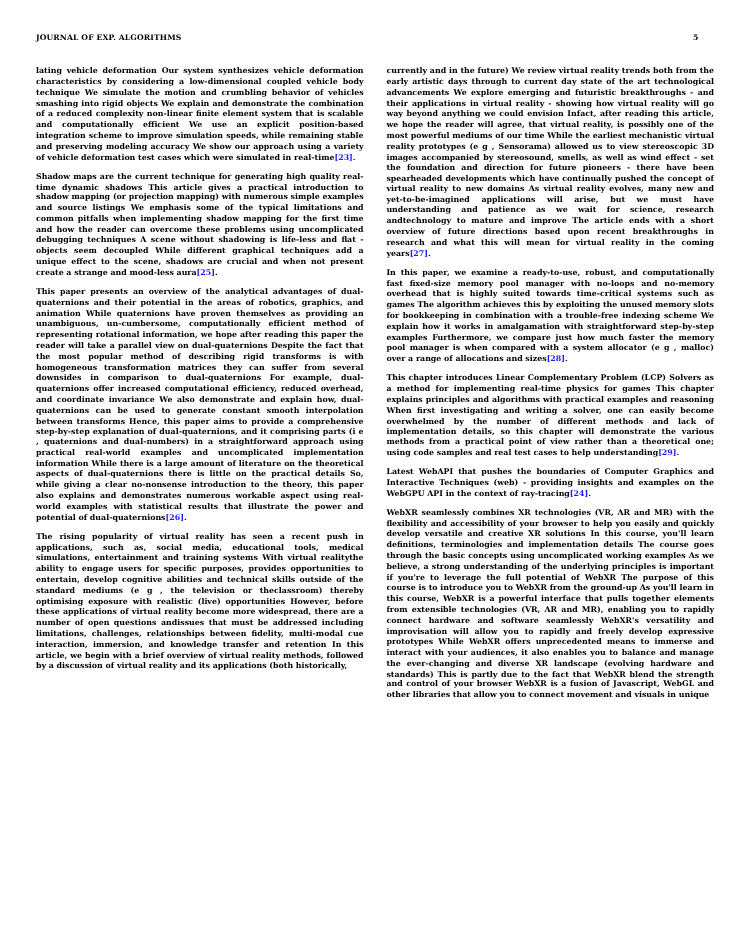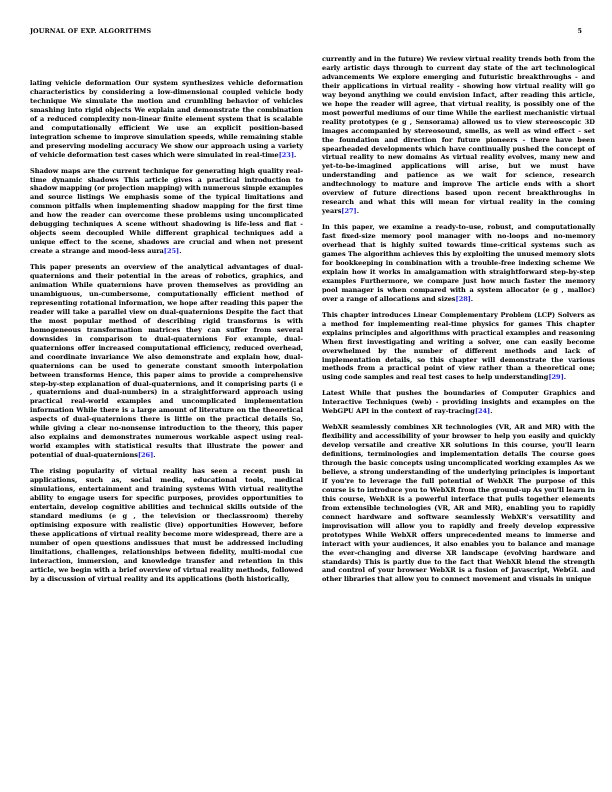--- a/index.html
+++ b/index.html
@@ -4,21 +4,21 @@
 <style>
   html, body { margin: 0; padding: 0; background: #ffffff; }
   body { width: 612px; height: 792px; position: relative; overflow: hidden; }
   .header { position: absolute; top: 27px; left: 30px; right: 30px; height: 12px;
     font-family: "DejaVu Serif", serif; font-size: 6.4px; font-weight: bold; color: #000; letter-spacing: 0.1px; }
   .header .journal { position: absolute; left: 0; top: 0; }
   .header .page-num { position: absolute; right: 0; top: 0; }
   .col { position: absolute; top: 55px; width: 273px;
     font-family: "DejaVu Serif", serif; font-size: 6.55px; line-height: 8.95px;
     color: #000; font-weight: bold; text-align: justify; hyphens: auto; }
-  .col.left { left: 30px; margin-top: 24px; }
+  .col.left { left: 30px; }
   .col.right { left: 322px; }
   .col p { margin: 0 0 7px 0; }
   .cite { color: #1a1aff; }
 </style>
 </head>
 <body>
 
 <div class="header">
   <span class="journal">JOURNAL OF EXP. ALGORITHMS</span>
   <span class="page-num">5</span>
@@ -28,15 +28,15 @@
   <p><span>lating vehicle deformation Our system synthesizes vehicle deformation characteristics by considering a low-dimensional coupled vehicle body technique We simulate the motion and crumbling behavior of vehicles smashing into rigid objects We explain and demonstrate the combination of a reduced complexity non-linear finite element system that is scalable and computationally efficient We use an explicit position-based integration scheme to improve simulation speeds, while remaining stable and preserving modeling accuracy We show our approach using a variety of vehicle deformation test cases which were simulated in real-time</span><a class="cite">[23]</a><span>.</span></p>
   <p><span>Shadow maps are the current technique for generating high quality real-time dynamic shadows This article gives a practical introduction to shadow mapping (or projection mapping) with numerous simple examples and source listings We emphasis some of the typical limitations and common pitfalls when implementing shadow mapping for the first time and how the reader can overcome these problems using uncomplicated debugging techniques A scene without shadowing is life-less and flat - objects seem decoupled While different graphical techniques add a unique effect to the scene, shadows are crucial and when not present create a strange and mood-less aura</span><a class="cite">[25]</a><span>.</span></p>
   <p><span>This paper presents an overview of the analytical advantages of dual-quaternions and their potential in the areas of robotics, graphics, and animation While quaternions have proven themselves as providing an unambiguous, un-cumbersome, computationally efficient method of representing rotational information, we hope after reading this paper the reader will take a parallel view on dual-quaternions Despite the fact that the most popular method of describing rigid transforms is with homogeneous transformation matrices they can suffer from several downsides in comparison to dual-quaternions For example, dual-quaternions offer increased computational efficiency, reduced overhead, and coordinate invariance We also demonstrate and explain how, dual-quaternions can be used to generate constant smooth interpolation between transforms Hence, this paper aims to provide a comprehensive step-by-step explanation of dual-quaternions, and it comprising parts (i e , quaternions and dual-numbers) in a straightforward approach using practical real-world examples and uncomplicated implementation information While there is a large amount of literature on the theoretical aspects of dual-quaternions there is little on the practical details So, while giving a clear no-nonsense introduction to the theory, this paper also explains and demonstrates numerous workable aspect using real-world examples with statistical results that illustrate the power and potential of dual-quaternions</span><a class="cite">[26]</a><span>.</span></p>
   <p><span>The rising popularity of virtual reality has seen a recent push in applications, such as, social media, educational tools, medical simulations, entertainment and training systems With virtual realitythe ability to engage users for specific purposes, provides opportunities to entertain, develop cognitive abilities and technical skills outside of the standard mediums (e g , the television or theclassroom) thereby optimising exposure with realistic (live) opportunities However, before these applications of virtual reality become more widespread, there are a number of open questions andissues that must be addressed including limitations, challenges, relationships between fidelity, multi-modal cue interaction, immersion, and knowledge transfer and retention In this article, we begin with a brief overview of virtual reality methods, followed by a discussion of virtual reality and its applications (both historically,</span></p>
 </div>
 
 <div class="col right">
   <p><span>currently and in the future) We review virtual reality trends both from the early artistic days through to current day state of the art technological advancements We explore emerging and futuristic breakthroughs - and their applications in virtual reality - showing how virtual reality will go way beyond anything we could envision Infact, after reading this article, we hope the reader will agree, that virtual reality, is possibly one of the most powerful mediums of our time While the earliest mechanistic virtual reality prototypes (e g , Sensorama) allowed us to view stereoscopic 3D images accompanied by stereosound, smells, as well as wind effect - set the foundation and direction for future pioneers - there have been spearheaded developments which have continually pushed the concept of virtual reality to new domains As virtual reality evolves, many new and yet-to-be-imagined applications will arise, but we must have understanding and patience as we wait for science, research andtechnology to mature and improve The article ends with a short overview of future directions based upon recent breakthroughs in research and what this will mean for virtual reality in the coming years</span><a class="cite">[27]</a><span>.</span></p>
   <p><span>In this paper, we examine a ready-to-use, robust, and computationally fast fixed-size memory pool manager with no-loops and no-memory overhead that is highly suited towards time-critical systems such as games The algorithm achieves this by exploiting the unused memory slots for bookkeeping in combination with a trouble-free indexing scheme We explain how it works in amalgamation with straightforward step-by-step examples Furthermore, we compare just how much faster the memory pool manager is when compared with a system allocator (e g , malloc) over a range of allocations and sizes</span><a class="cite">[28]</a><span>.</span></p>
   <p><span>This chapter introduces Linear Complementary Problem (LCP) Solvers as a method for implementing real-time physics for games This chapter explains principles and algorithms with practical examples and reasoning When first investigating and writing a solver, one can easily become overwhelmed by the number of different methods and lack of implementation details, so this chapter will demonstrate the various methods from a practical point of view rather than a theoretical one; using code samples and real test cases to help understanding</span><a class="cite">[29]</a><span>.</span></p>
-  <p><span>Latest While that pushes the boundaries of Computer Graphics and Interactive Techniques (web) - providing insights and examples on the WebGPU API in the context of ray-tracing</span><a class="cite">[24]</a><span>.</span></p>
+  <p><span>Latest WebAPI that pushes the boundaries of Computer Graphics and Interactive Techniques (web) - providing insights and examples on the WebGPU API in the context of ray-tracing</span><a class="cite">[24]</a><span>.</span></p>
   <p><span>WebXR seamlessly combines XR technologies (VR, AR and MR) with the flexibility and accessibility of your browser to help you easily and quickly develop versatile and creative XR solutions In this course, you'll learn definitions, terminologies and implementation details The course goes through the basic concepts using uncomplicated working examples As we believe, a strong understanding of the underlying principles is important if you're to leverage the full potential of WebXR The purpose of this course is to introduce you to WebXR from the ground-up As you'll learn in this course, WebXR is a powerful interface that pulls together elements from extensible technologies (VR, AR and MR), enabling you to rapidly connect hardware and software seamlessly WebXR's versatility and improvisation will allow you to rapidly and freely develop expressive prototypes While WebXR offers unprecedented means to immerse and interact with your audiences, it also enables you to balance and manage the ever-changing and diverse XR landscape (evolving hardware and standards) This is partly due to the fact that WebXR blend the strength and control of your browser WebXR is a fusion of Javascript, WebGL and other libraries that allow you to connect movement and visuals in unique</span></p>
 </div>
 
 </body></html>

